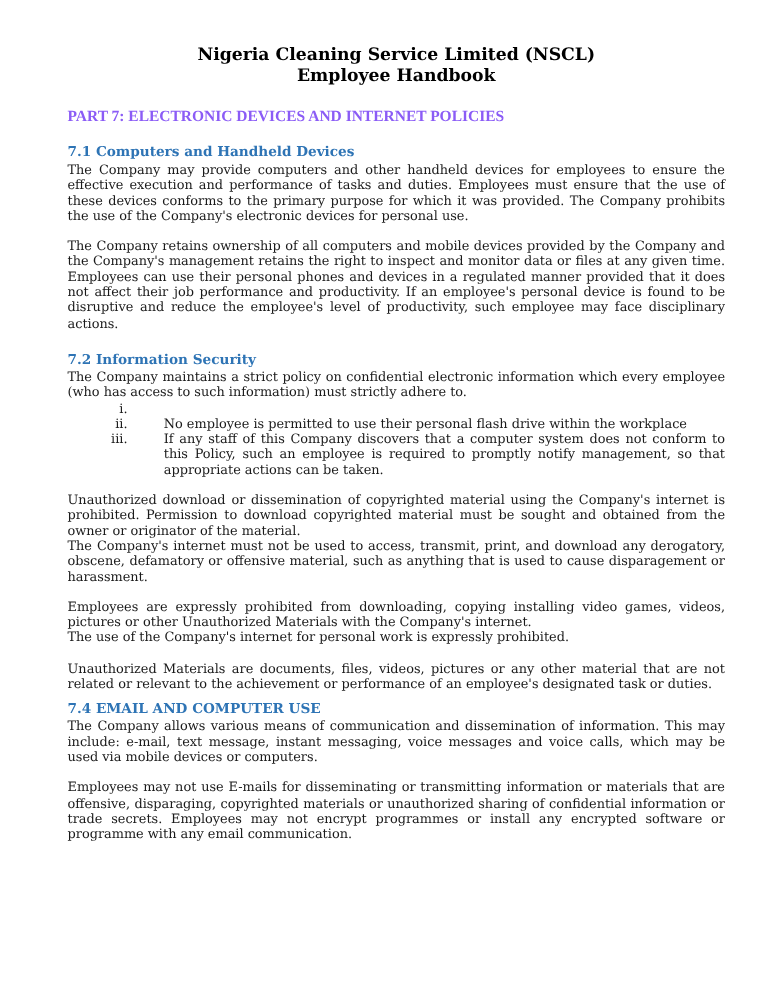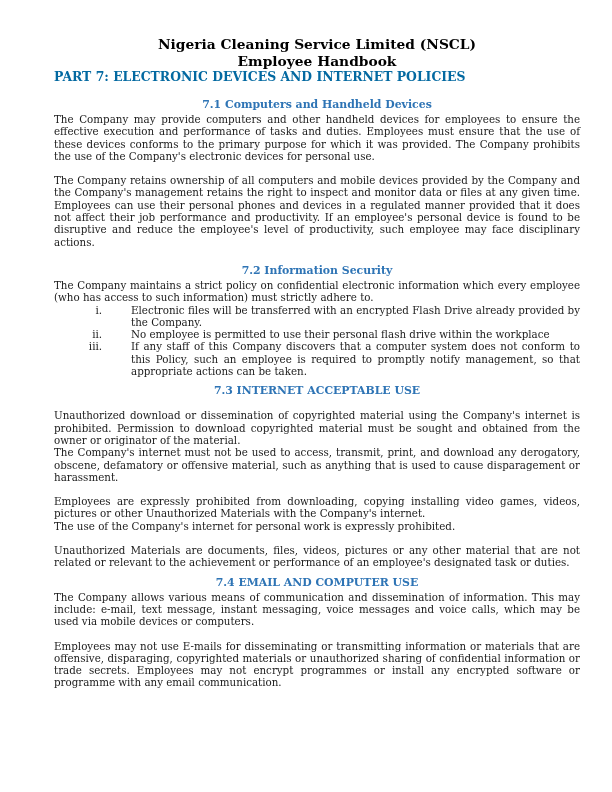--- a/index.html
+++ b/index.html
@@ -15,33 +15,34 @@
     padding: 36px 32px 16px 54px;
   }
   .doc-title {
     text-align: center;
     font-weight: bold;
     font-size: 13.8px;
     line-height: 16.5px;
     color: #000000;
   }
   .part-heading {
+    margin-top: 17px;
     font-weight: bold;
     font-size: 12.4px;
     line-height: 15px;
-    color: #0369a1;
+    color: #8b5cf6;
+    font-family: Liberation Serif, serif;
   }
   .section { margin: 0; }
   .section-heading {
     font-weight: bold;
     font-size: 10.9px;
     line-height: 13px;
     color: #2e74b5;
     margin-top: 7px;
-    text-align: center;
   }
   .sec-0 .section-heading { margin-top: 14px; }
   .sec-1 .section-heading { margin-top: 16px; }
   p.para {
     margin: 12px 0 0 0;
     font-size: 10.3px;
     line-height: 12.3px;
     text-align: justify;
   }
   p.para.first { margin-top: 2px; }
@@ -80,35 +81,33 @@
     <p class="para first">The Company may provide computers and other handheld devices for employees to ensure the effective execution and performance of tasks and duties. Employees must ensure that the use of these devices conforms to the primary purpose for which it was provided. The Company prohibits the use of the Company's electronic devices for personal use.</p>
     <p class="para">The Company retains ownership of all computers and mobile devices provided by the Company and the Company's management retains the right to inspect and monitor data or files at any given time. Employees can use their personal phones and devices in a regulated manner provided that it does not affect their job performance and productivity. If an employee's personal device is found to be disruptive and reduce the employee's level of productivity, such employee may face disciplinary actions.</p>
   </div>
 
   <div class="section sec-1">
     <div class="section-heading">7.2 Information Security</div>
     <p class="para first">The Company maintains a strict policy on confidential electronic information which every employee (who has access to such information) must strictly adhere to.</p>
     <div class="roman-list">
       <div class="list-item">
         <span class="marker">i.</span>
-        <span class="item-text">Electronic files will be transferred with an encrypted Flash Drive already provided by the Company.</span>
       </div>
       <div class="list-item">
         <span class="marker">ii.</span>
         <span class="item-text">No employee is permitted to use their personal flash drive within the workplace</span>
       </div>
       <div class="list-item">
         <span class="marker">iii.</span>
         <span class="item-text">If any staff of this Company discovers that a computer system does not conform to this Policy, such an employee is required to promptly notify management, so that appropriate actions can be taken.</span>
       </div>
     </div>
   </div>
 
   <div class="section sec-2">
-    <div class="section-heading">7.3 INTERNET ACCEPTABLE USE</div>
     <p class="para">Unauthorized download or dissemination of copyrighted material using the Company's internet is prohibited. Permission to download copyrighted material must be sought and obtained from the owner or originator of the material.</p>
     <p class="para tight">The Company's internet must not be used to access, transmit, print, and download any derogatory, obscene, defamatory or offensive material, such as anything that is used to cause disparagement or harassment.</p>
     <p class="para">Employees are expressly prohibited from downloading, copying installing video games, videos, pictures or other Unauthorized Materials with the Company's internet.</p>
     <p class="para tight">The use of the Company's internet for personal work is expressly prohibited.</p>
     <p class="para">Unauthorized Materials are documents, files, videos, pictures or any other material that are not related or relevant to the achievement or performance of an employee's designated task or duties.</p>
   </div>
 
   <div class="section sec-3">
     <div class="section-heading">7.4 EMAIL AND COMPUTER USE</div>
     <p class="para first">The Company allows various means of communication and dissemination of information. This may include: e-mail, text message, instant messaging, voice messages and voice calls, which may be used via mobile devices or computers.</p>

